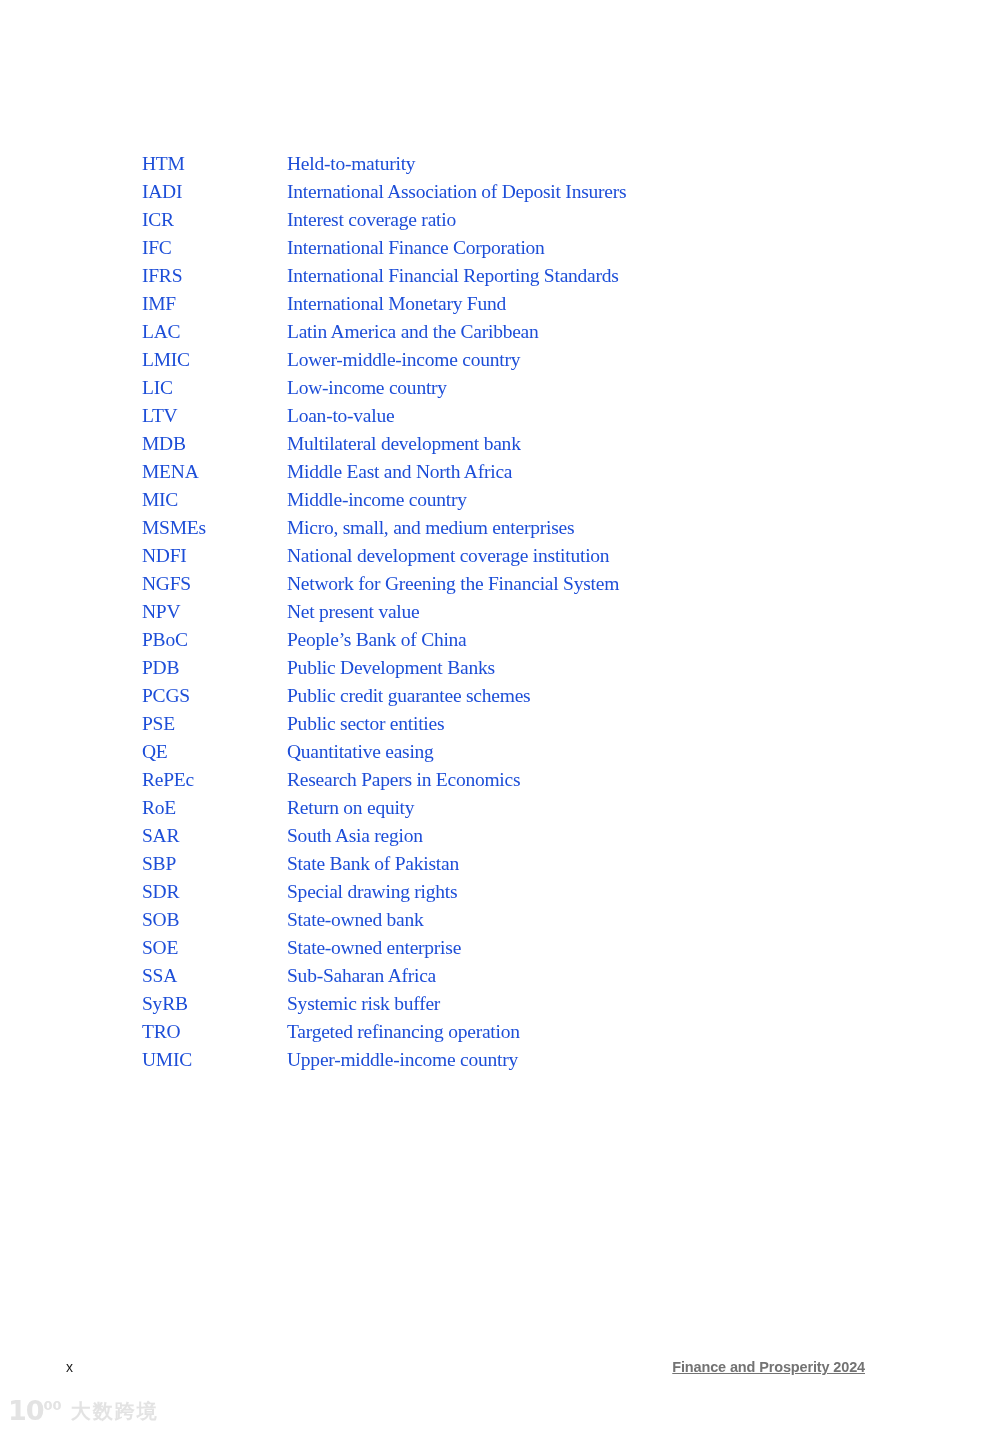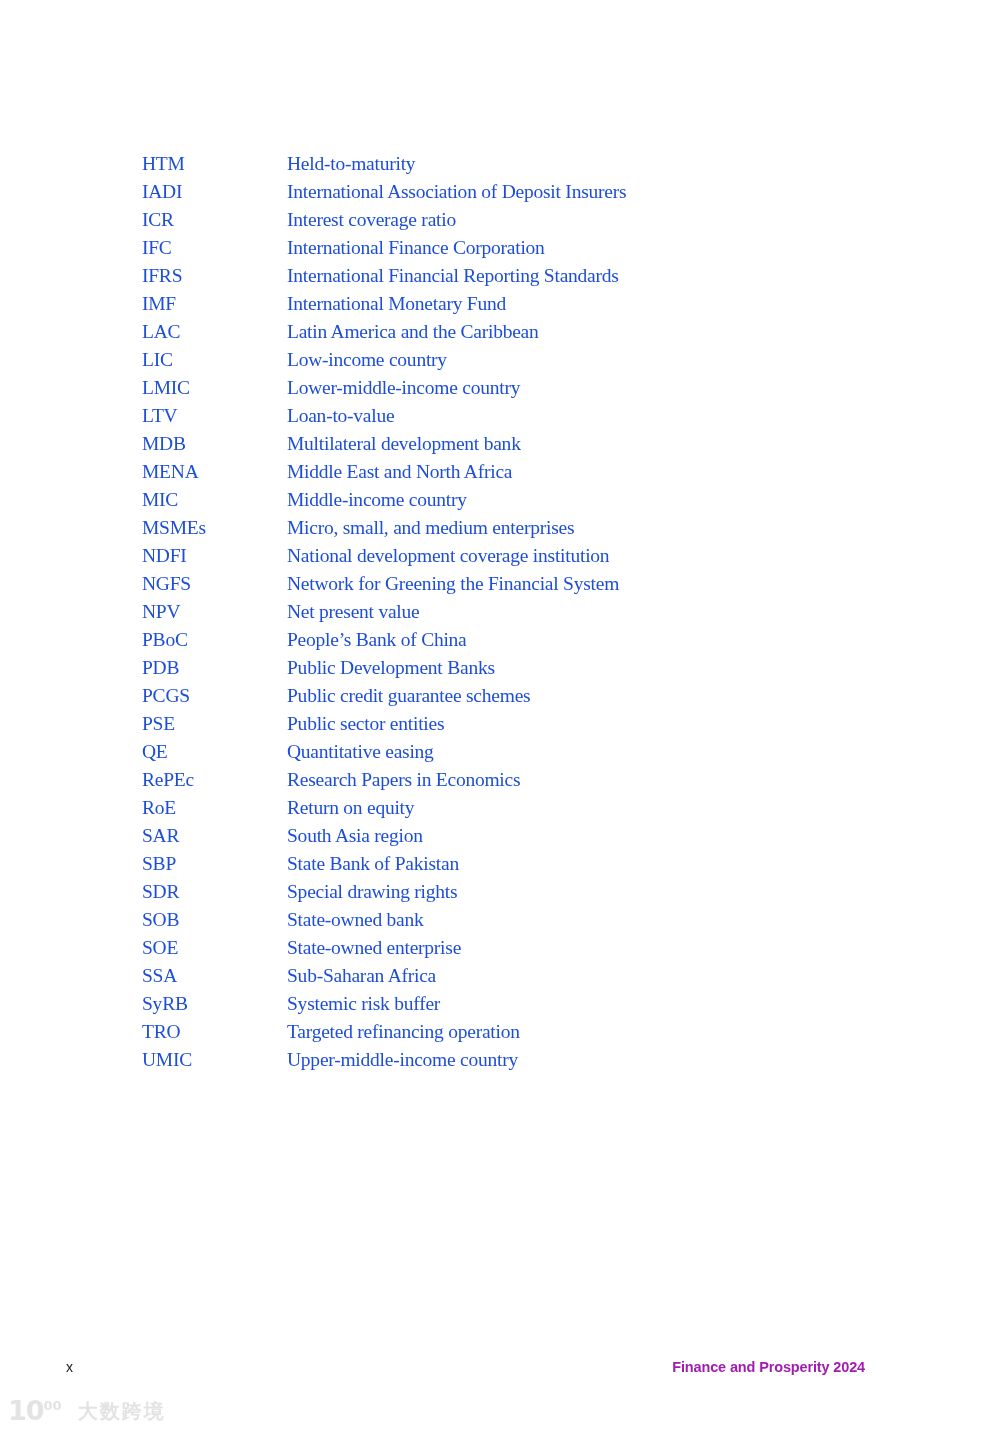--- a/index.html
+++ b/index.html
@@ -55,30 +55,31 @@
   }
   .footer-title {
     position: absolute;
     right: 143px;
     top: 1359px;
     font-family: "Liberation Sans", "DejaVu Sans", sans-serif;
     font-size: 14.5px;
     line-height: 16px;
     font-weight: bold;
     letter-spacing: -0.01em;
-    color: #a21caf;
+    color: #737373;
+    text-decoration: underline;
   }
   
   .watermark {
     position: absolute;
     left: 8px;
     top: 1397px;
     display: flex;
     align-items: center;
-    gap: 16px;
+    gap: 9px;
     color: #e3e3e3;
     font-family: "DejaVu Sans", sans-serif;
     font-weight: bold;
     user-select: none;
   }
   .wm-logo {
     font-size: 27px;
     line-height: 1;
     letter-spacing: -1px;
   }
@@ -122,26 +123,26 @@
       </div>
       <div class="row">
         <span class="abbr">IMF</span>
         <span class="def">International Monetary Fund</span>
       </div>
       <div class="row">
         <span class="abbr">LAC</span>
         <span class="def">Latin America and the Caribbean</span>
       </div>
       <div class="row">
+        <span class="abbr">LMIC</span>
+        <span class="def">Lower-middle-income country</span>
+      </div>
+      <div class="row">
         <span class="abbr">LIC</span>
         <span class="def">Low-income country</span>
-      </div>
-      <div class="row">
-        <span class="abbr">LMIC</span>
-        <span class="def">Lower-middle-income country</span>
       </div>
       <div class="row">
         <span class="abbr">LTV</span>
         <span class="def">Loan-to-value</span>
       </div>
       <div class="row">
         <span class="abbr">MDB</span>
         <span class="def">Multilateral development bank</span>
       </div>
       <div class="row">

